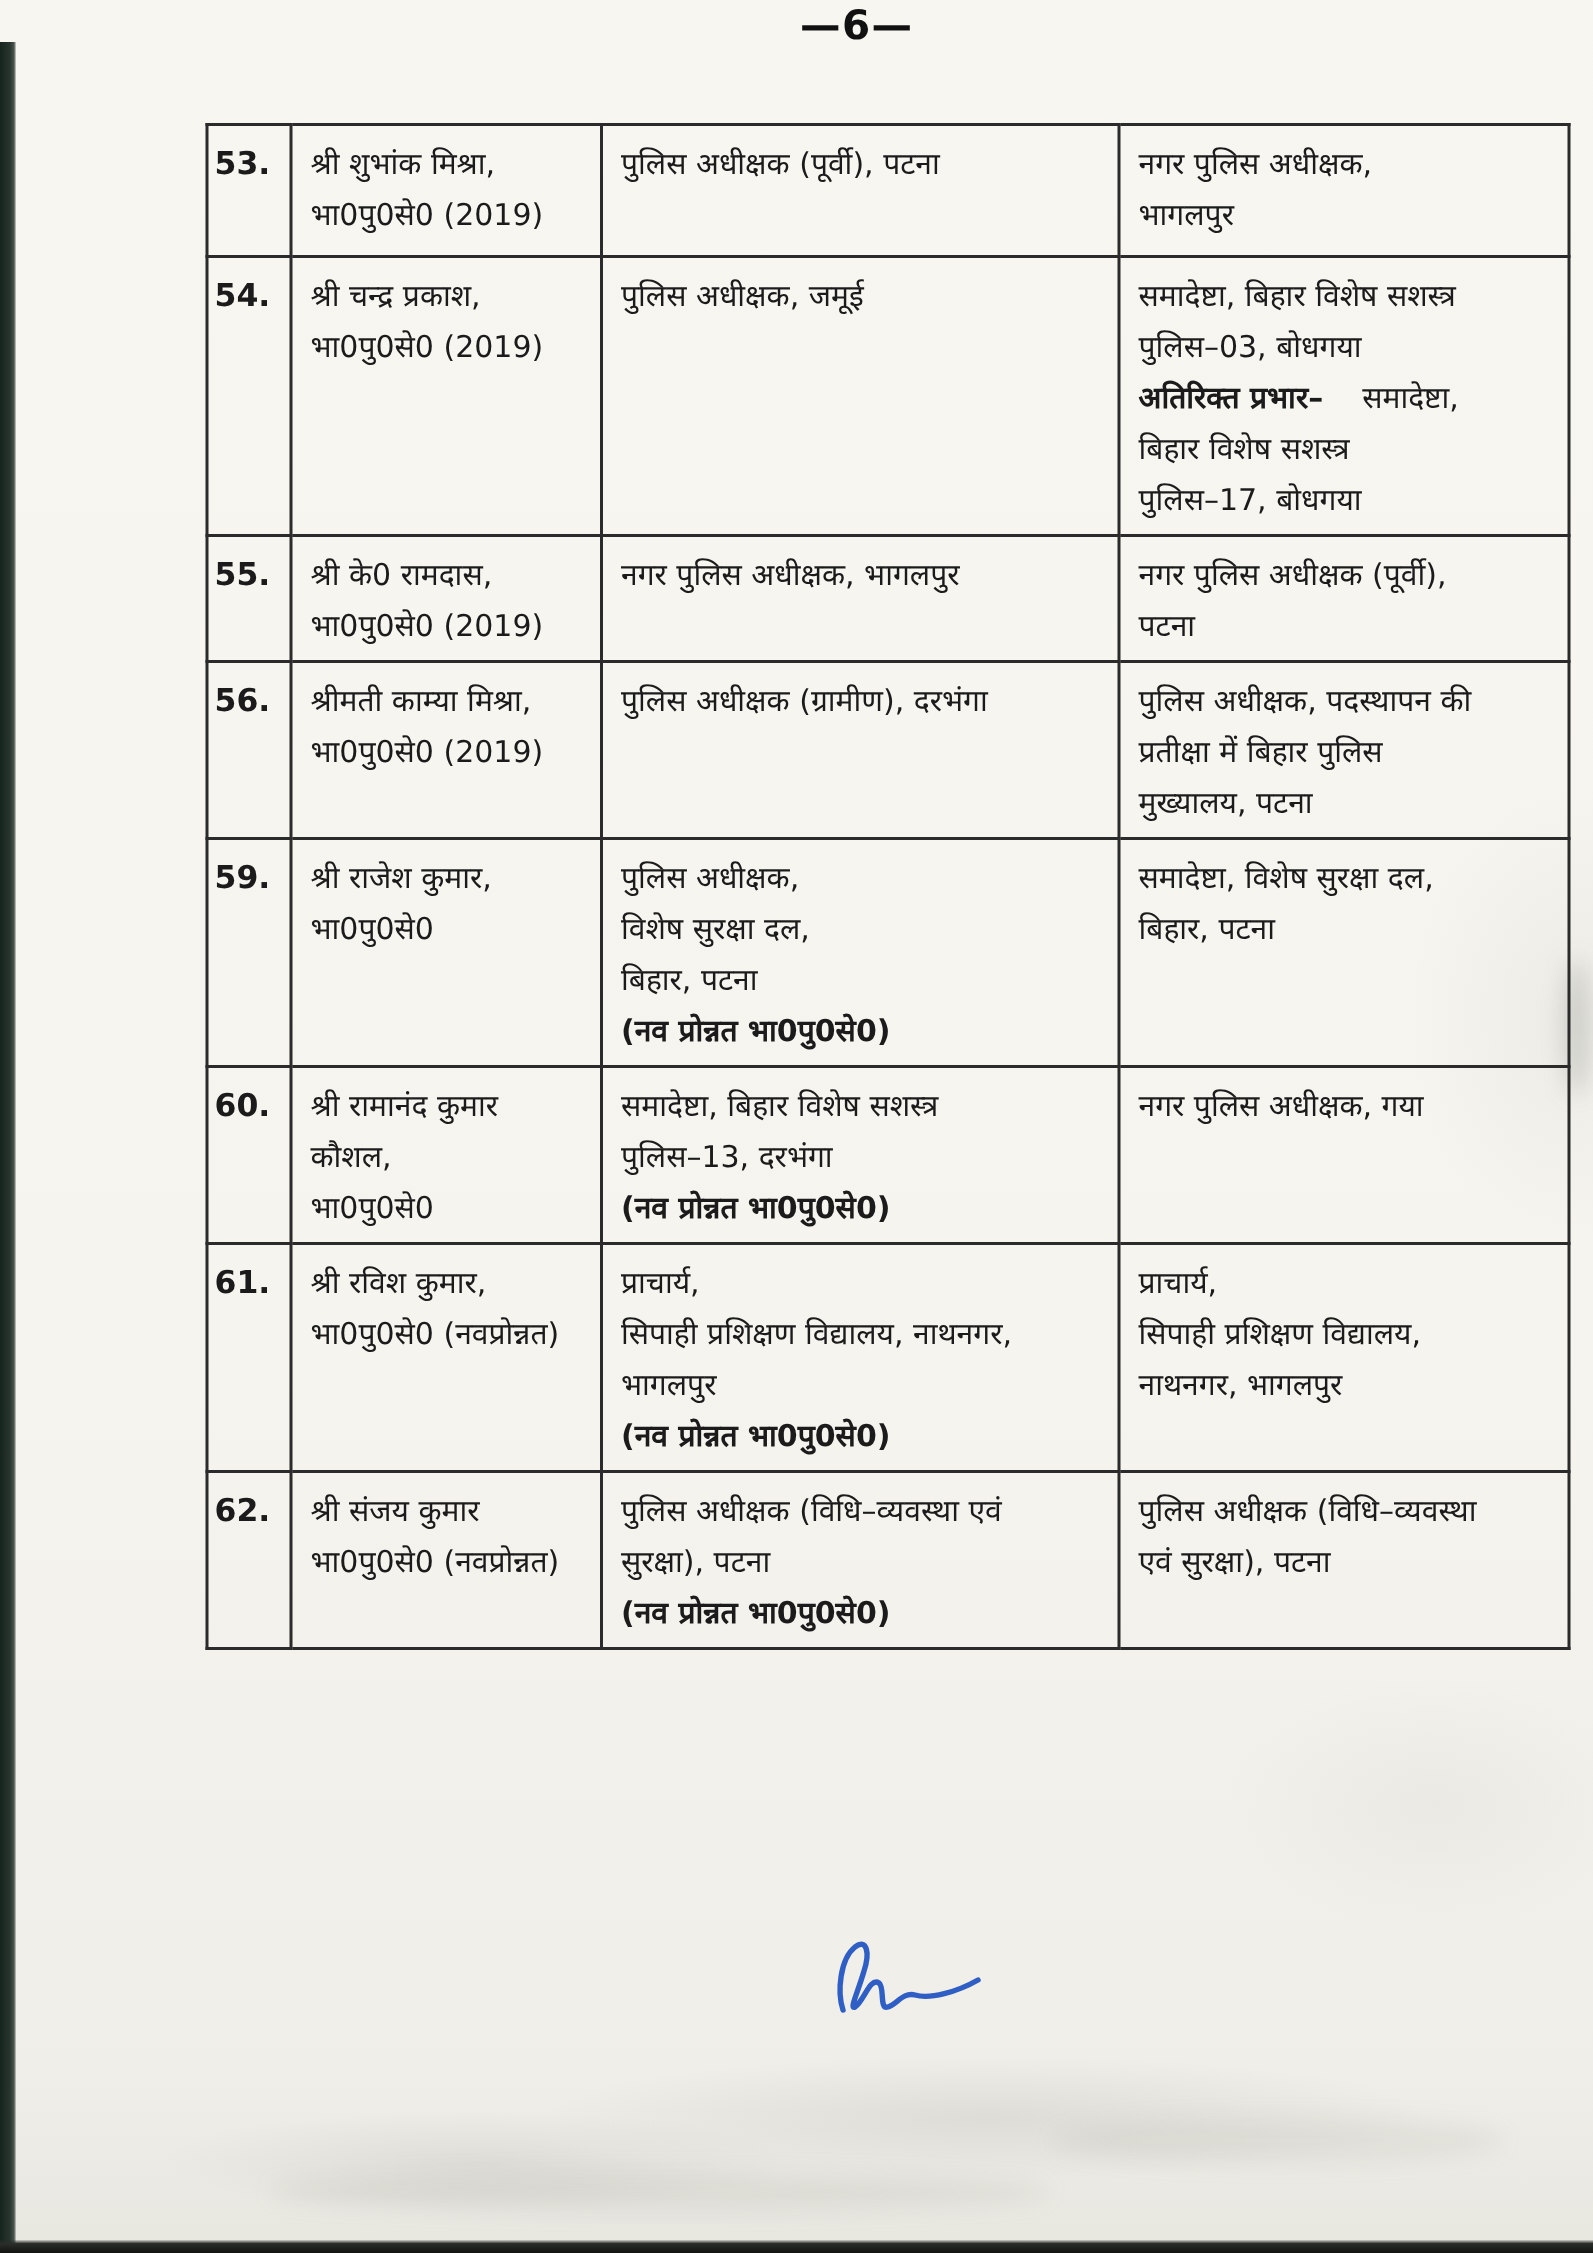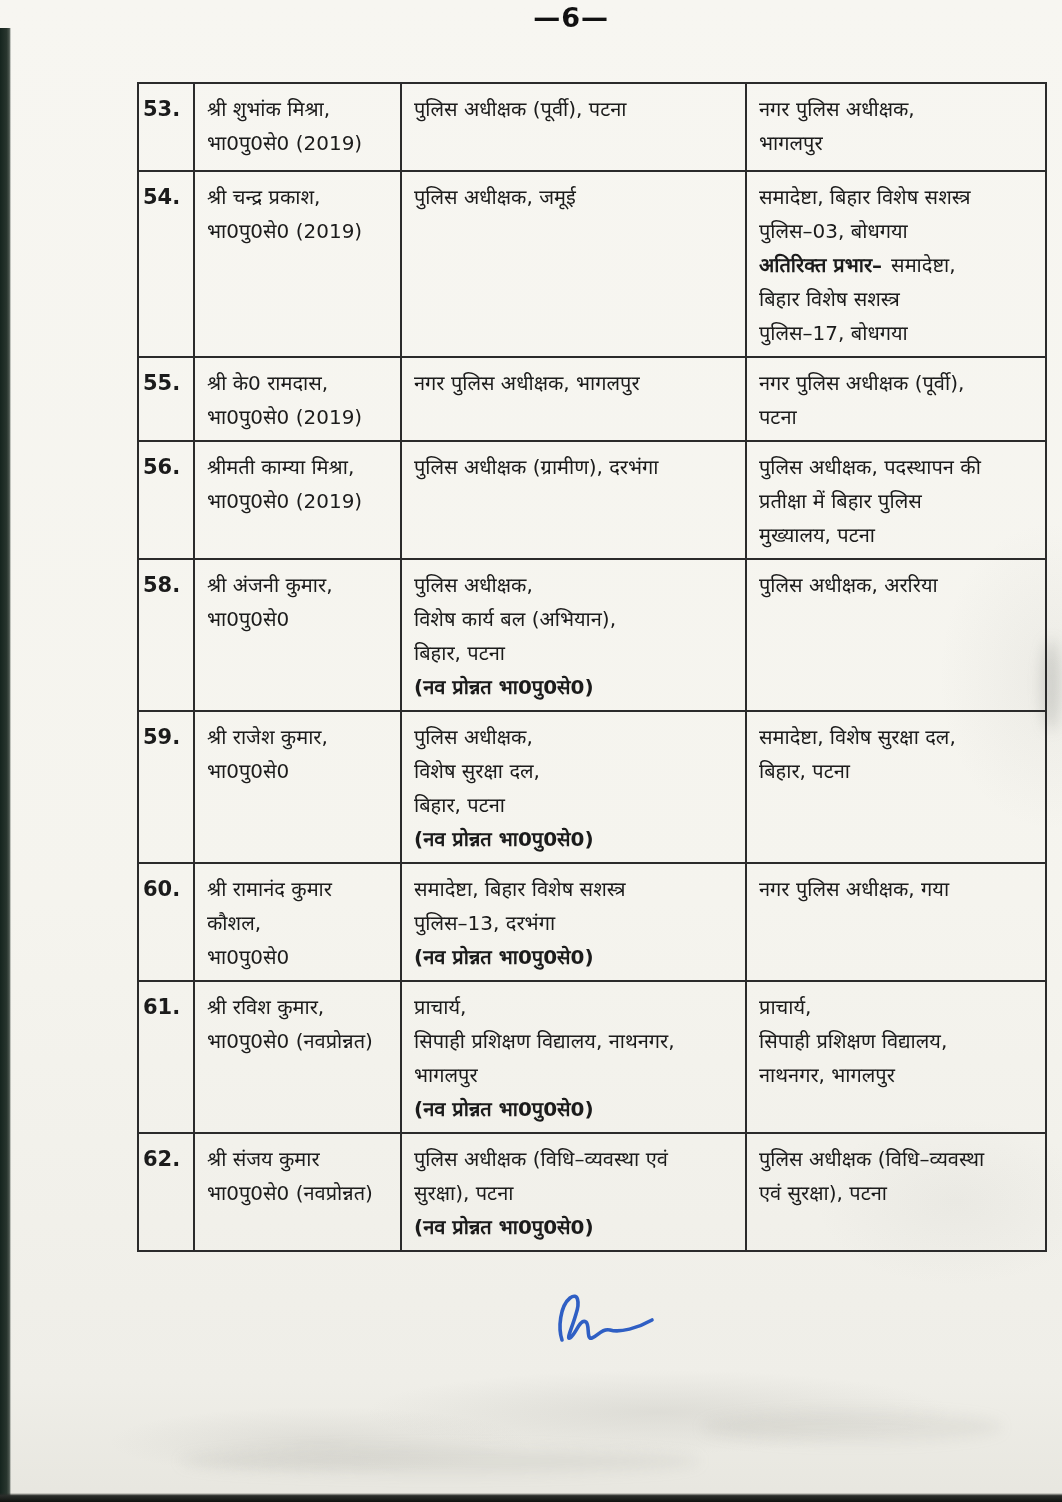--- a/index.html
+++ b/index.html
@@ -54,21 +54,21 @@
     font-size: 21px;
     padding-left: 4px; padding-right: 20px;
   }
   .col-sl { width: 56px; }
   .col-officer { width: 207px; }
   .col-current { width: 345px; }
   .col-new { width: 300px; }
 
   .line { white-space: nowrap; }
   .line.bold, span.bold { font-weight: bold; }
-  span.mr { margin-right: 9px; }
+  span.mr { margin-right: 26px; }
 
   .r53 { height: 88px; }
   .r54 { height: 174px; }
   .r55 { height: 82px; }
   .r56 { height: 108px; }
   .r57 { height: 88px; }
   .r58 { height: 140px; }
   .r59 { height: 140px; }
   .r60 { height: 87px; }
   .r61 { height: 143px; margin-left: 25px; }
@@ -158,36 +158,20 @@
           <div class="line">पुलिस अधीक्षक (ग्रामीण), दरभंगा</div>
         </td>
         <td>
           <div class="line">पुलिस अधीक्षक, पदस्थापन की</div>
           <div class="line">प्रतीक्षा में बिहार पुलिस</div>
           <div class="line">मुख्यालय, पटना</div>
         </td>
       </tr>
 
 
-      <tr class="r58">
-        <td class="sl">58.</td>
-        <td>
-          <div class="line">श्री अंजनी कुमार,</div>
-          <div class="line">भा0पु0से0</div>
-        </td>
-        <td>
-          <div class="line">पुलिस अधीक्षक,</div>
-          <div class="line">विशेष कार्य बल (अभियान),</div>
-          <div class="line">बिहार, पटना</div>
-          <div class="line bold">(नव प्रोन्नत भा0पु0से0)</div>
-        </td>
-        <td>
-          <div class="line">पुलिस अधीक्षक, अररिया</div>
-        </td>
-      </tr>
 
       <tr class="r59">
         <td class="sl">59.</td>
         <td>
           <div class="line">श्री राजेश कुमार,</div>
           <div class="line">भा0पु0से0</div>
         </td>
         <td>
           <div class="line">पुलिस अधीक्षक,</div>
           <div class="line">विशेष सुरक्षा दल,</div>

